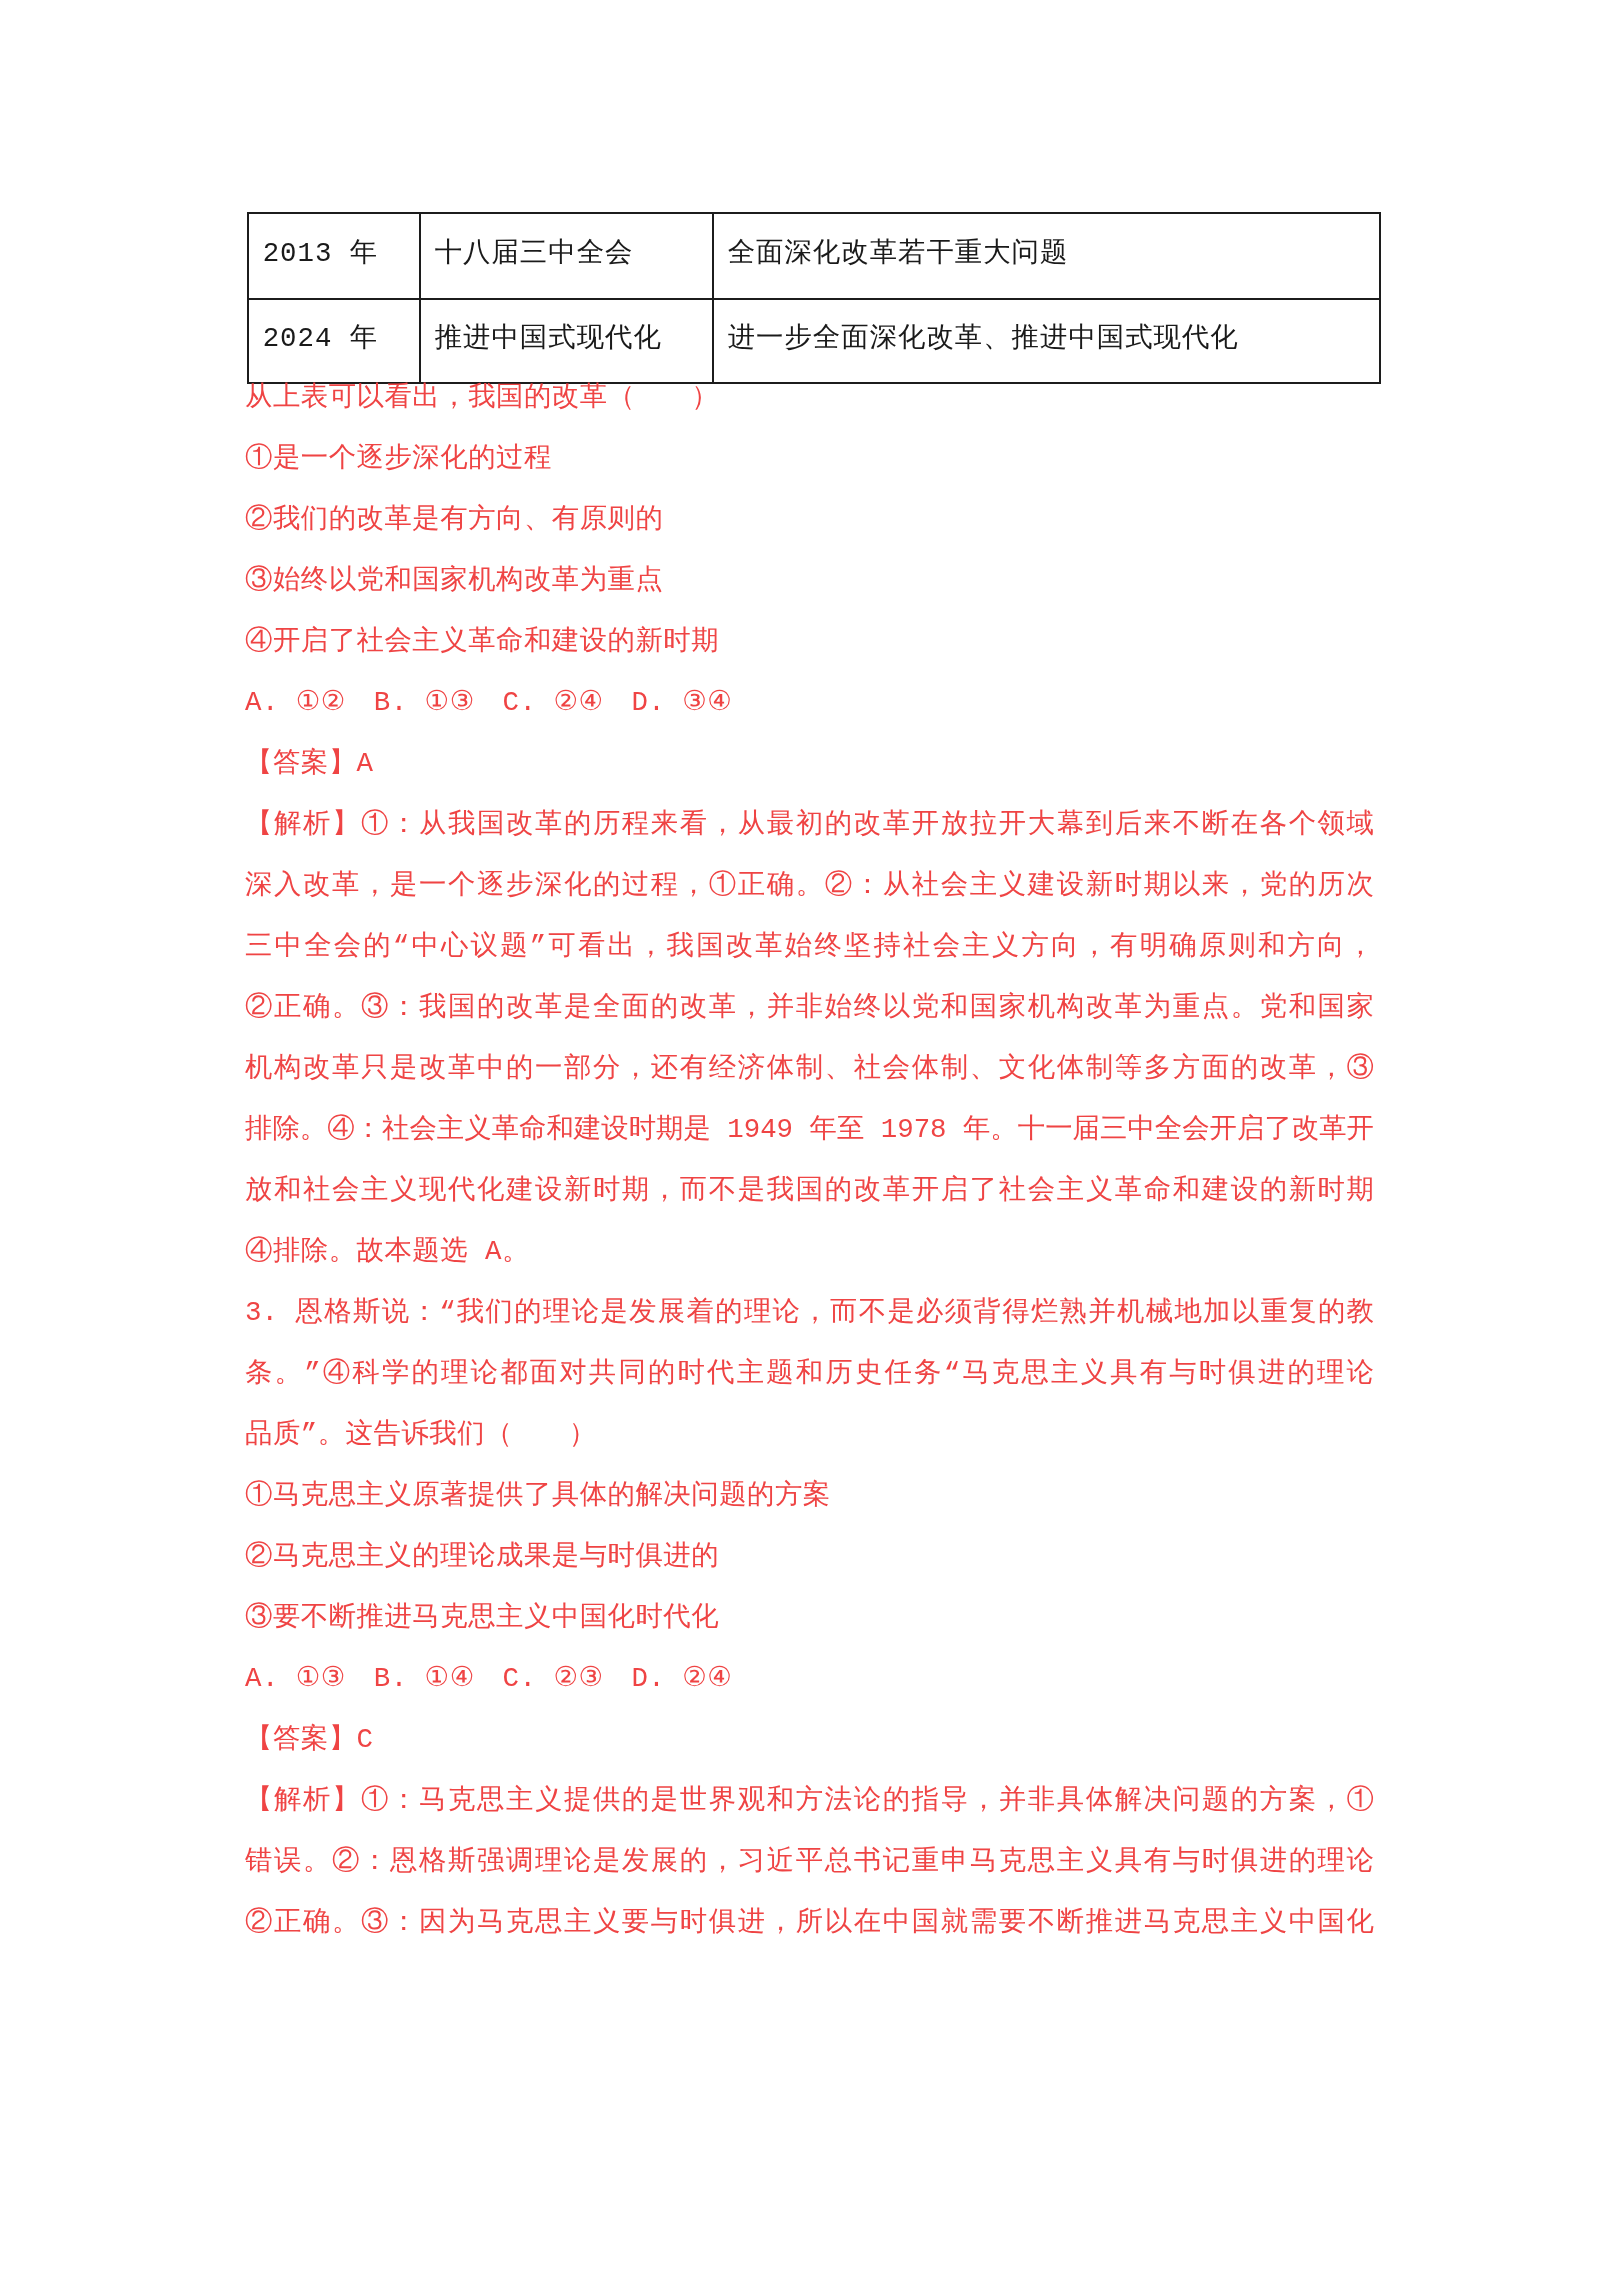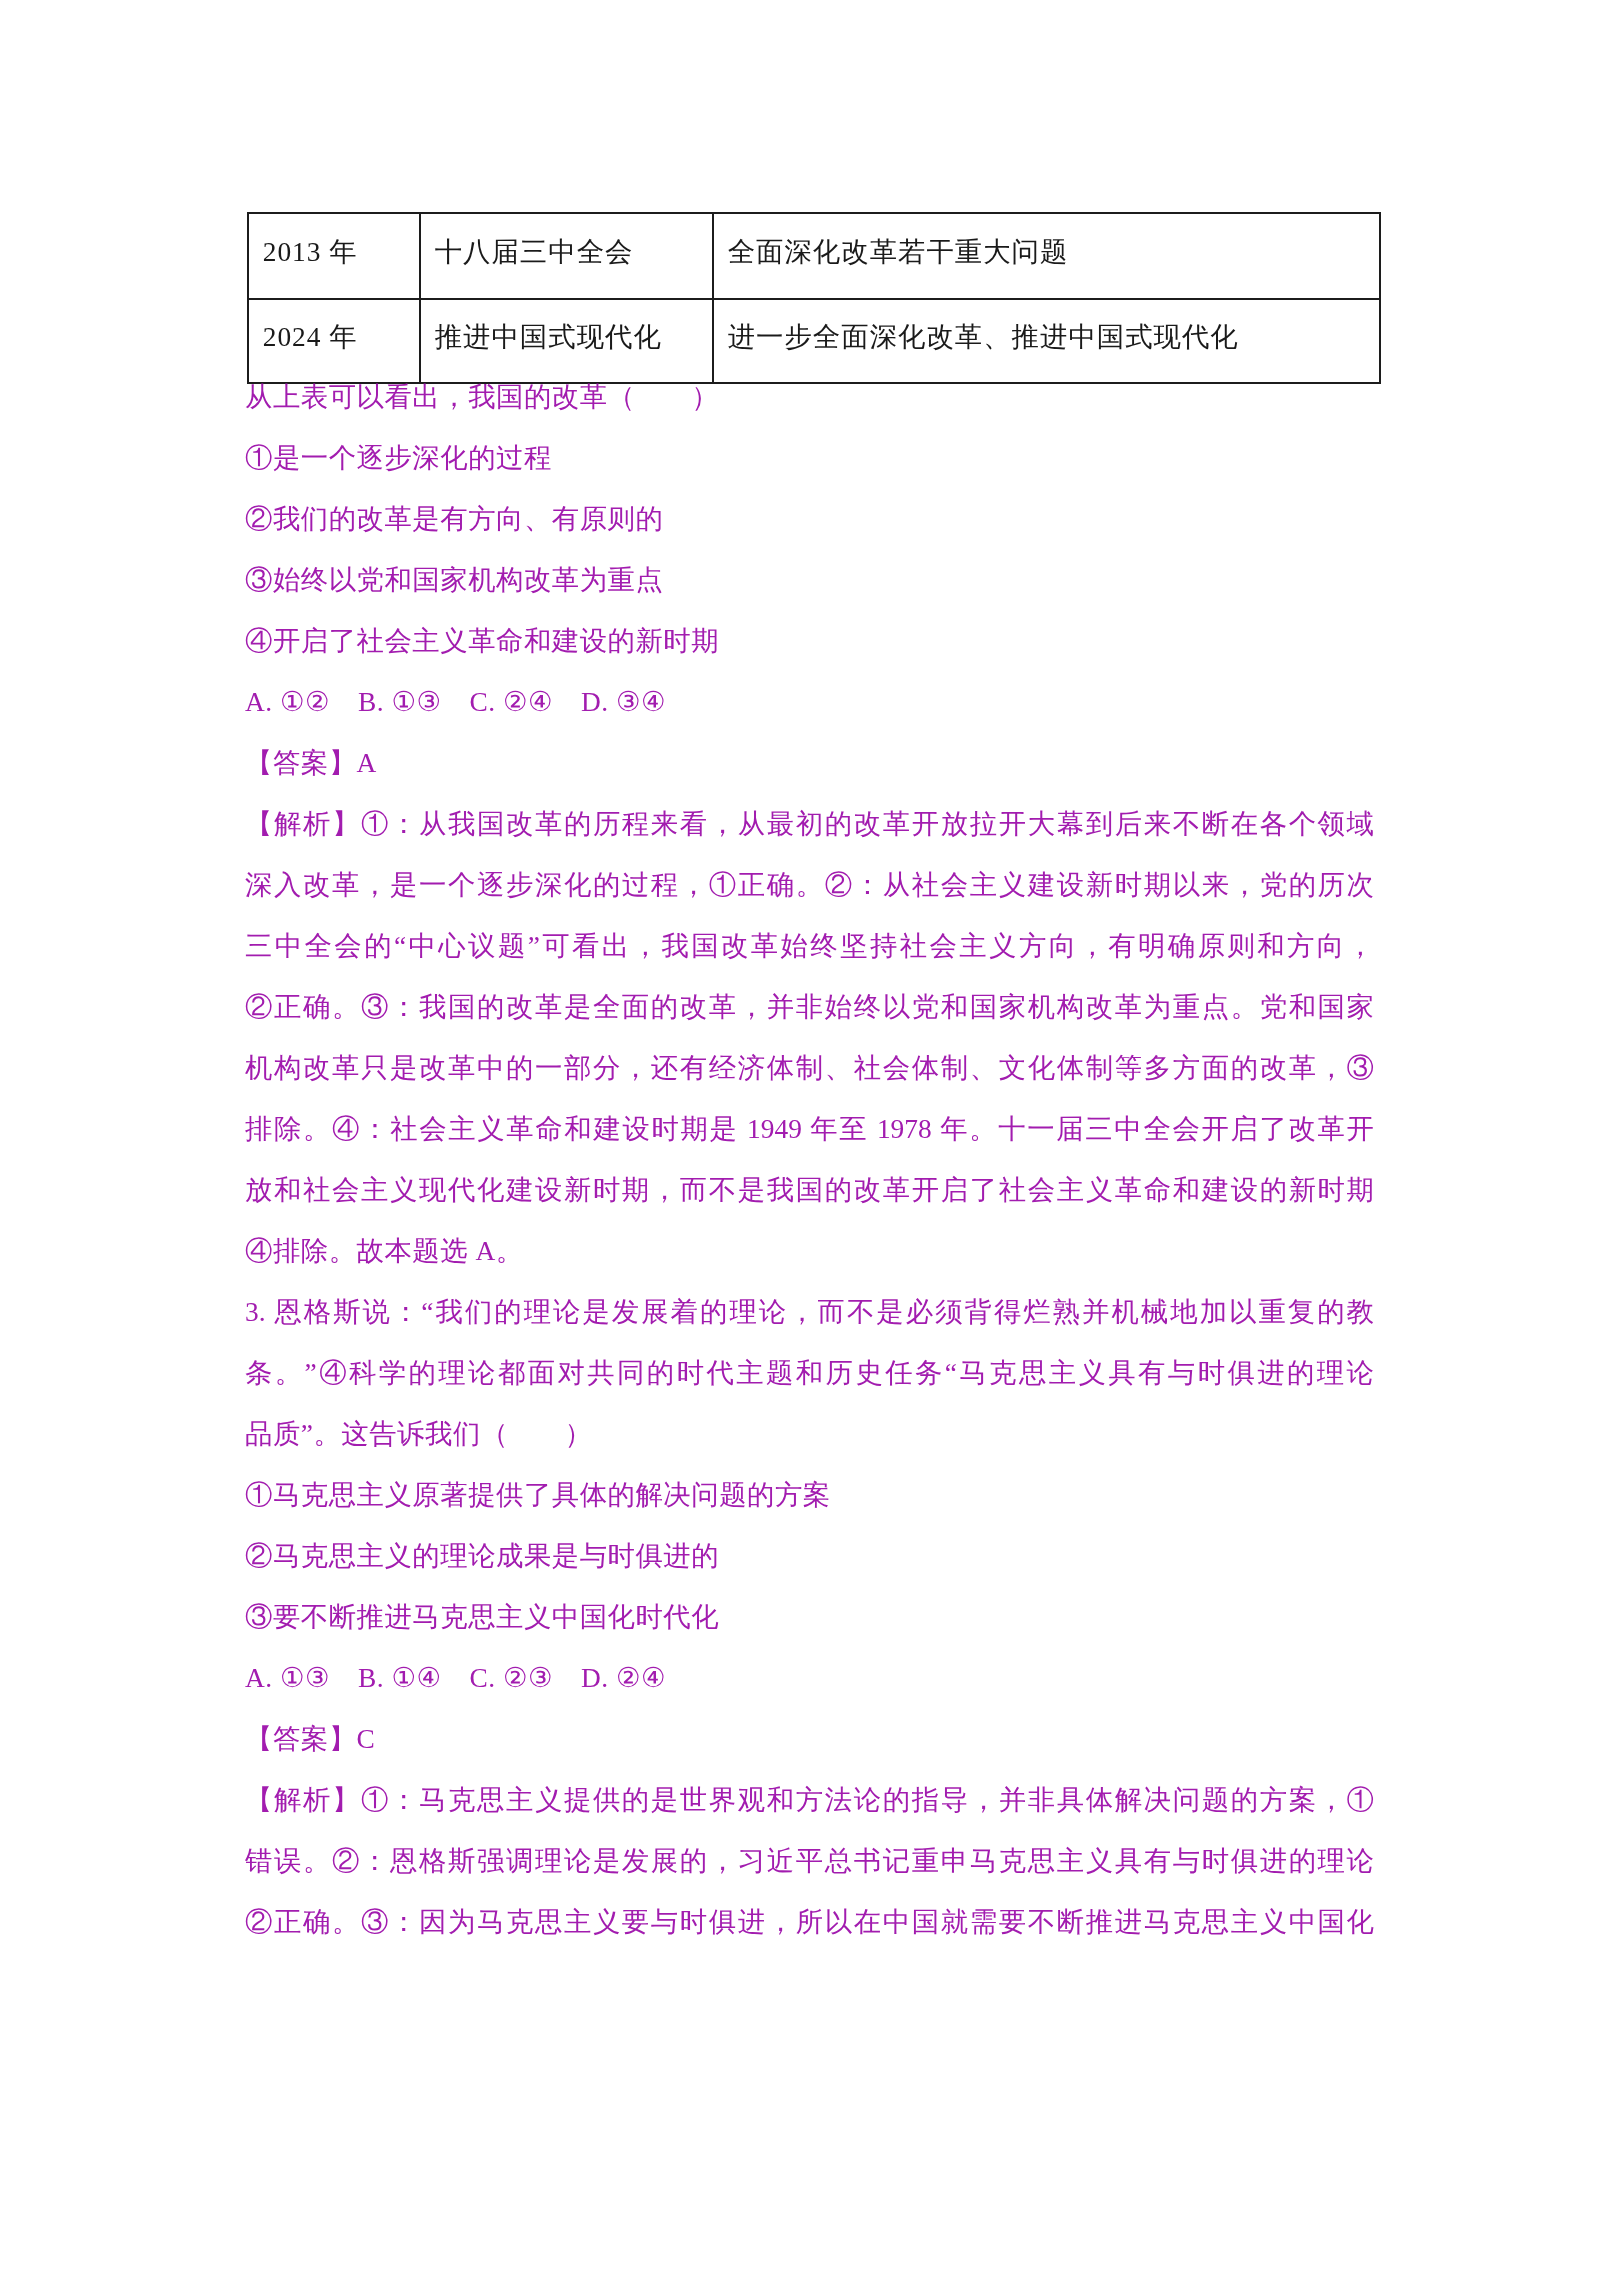--- a/index.html
+++ b/index.html
@@ -2,21 +2,21 @@
 <html><head>
 <meta charset="utf-8">
 <style>
   html,body { margin:0; padding:0; background:#e8e8e8; }
   .page {
     position:relative;
     width:1621px; height:2293px;
     margin:0 auto;
     background:#ffffff;
     overflow:hidden;
-    font-family:Liberation Serif, serif;
+    font-family:Liberation Mono, monospace;
     color:#1a1a1a;
   }
   table.meeting-table {
     position:absolute;
     left:247px; top:212px;
     width:1132px;
     border-collapse:collapse;
     table-layout:fixed;
   }
   table.meeting-table td {
@@ -33,21 +33,21 @@
     position:absolute;
     left:245px; top:367px;
     width:1129px;
   }
   .line {
     height:61px;
     line-height:61px;
     font-size:27.4px;
     letter-spacing:0.5px;
     white-space:pre-wrap;
-    color:#a21caf;
+    color:#ef4444;
   }
   .line.j {
     letter-spacing:0;
     white-space:normal;
     text-align:justify;
     text-align-last:justify;
     -moz-text-align-last:justify;
     text-justify:inter-character;
   }
 </style>

